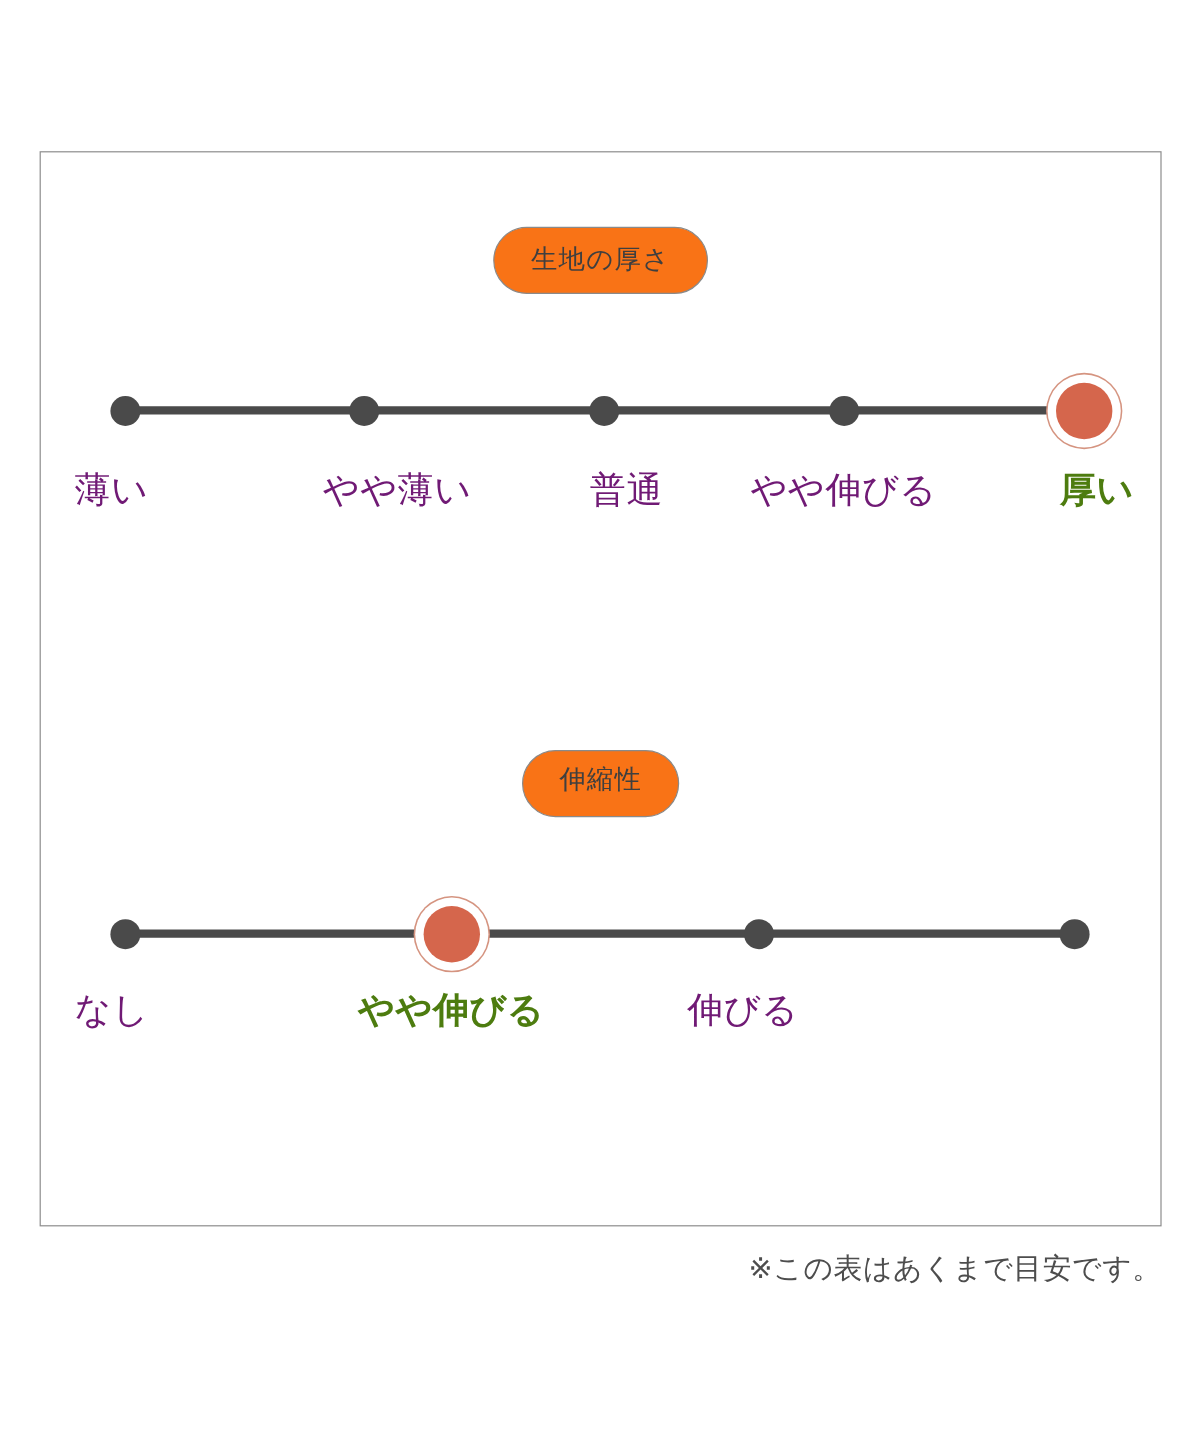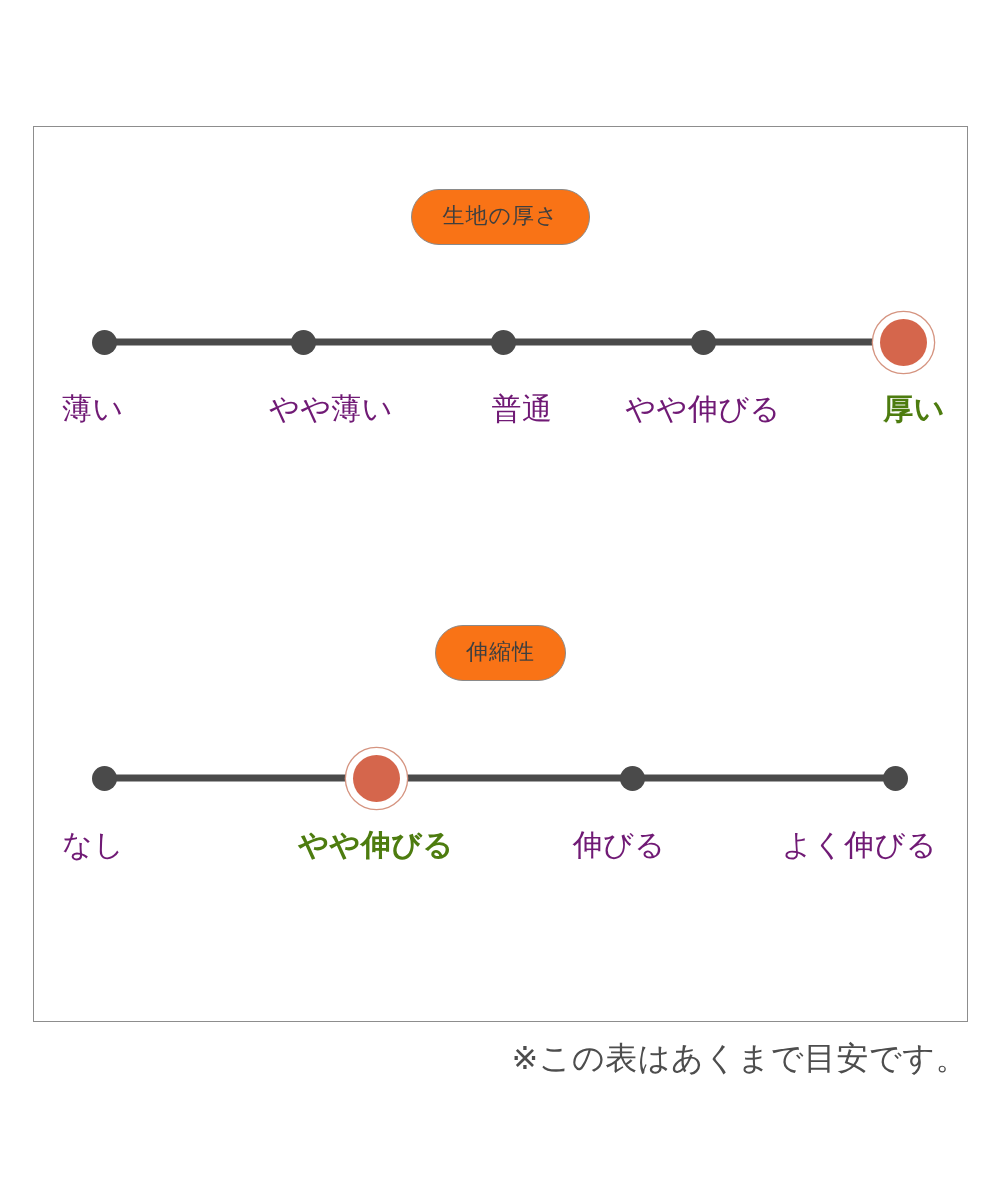--- a/index.html
+++ b/index.html
@@ -28,21 +28,21 @@
     background: #ffffff;
   }
 
   
   .scale-section {
     position: absolute;
     left: 0;
     width: 100%;
   }
   #section-thickness { top: 62px; }
-  #section-stretch   { top: 498px; }
+  #section-stretch   { top: 498px; font-family: Liberation Mono, monospace; }
 
   
   .pill-wrap {
     text-align: center;
     height: 56px;
   }
   .pill {
     display: inline-block;
     border: 1.6px solid #8a8a8a;
     border-radius: 28px;
@@ -110,21 +110,21 @@
   }
   
   .scale-label.edge-left  { transform: none; }
   .scale-label.edge-right { transform: translateX(-100%); }
 
   
   #footnote {
     position: absolute;
     right: 32px;
     top: 1038px;
-    font-size: 32px;
+    font-size: 24px;
     line-height: 40px;
     color: #4d4d4d;
     letter-spacing: 0.5px;
     white-space: nowrap;
   }
 </style>
 </head>
 <body>
 
 <div id="spec-panel">
@@ -164,19 +164,18 @@
       <div class="dot" style="left: 70px;"></div>
       <div class="dot active" style="left: 342px;"></div>
       <div class="dot" style="left: 598px;"></div>
       <div class="dot" style="left: 861px;"></div>
     </div>
 
     <div class="scale-labels" id="labels-stretch">
       <span class="scale-label edge-left" style="left: 28px; text-align: center;">なし</span>
       <span class="scale-label sel" style="left: 342px;">やや伸びる</span>
       <span class="scale-label" style="left: 585px;">伸びる</span>
-      <span class="scale-label edge-right" style="left: 903px;">よく伸びる</span>
     </div>
   </div>
 
 </div>
 
 <div id="footnote">※この表はあくまで目安です。</div>
 
 </body></html>

